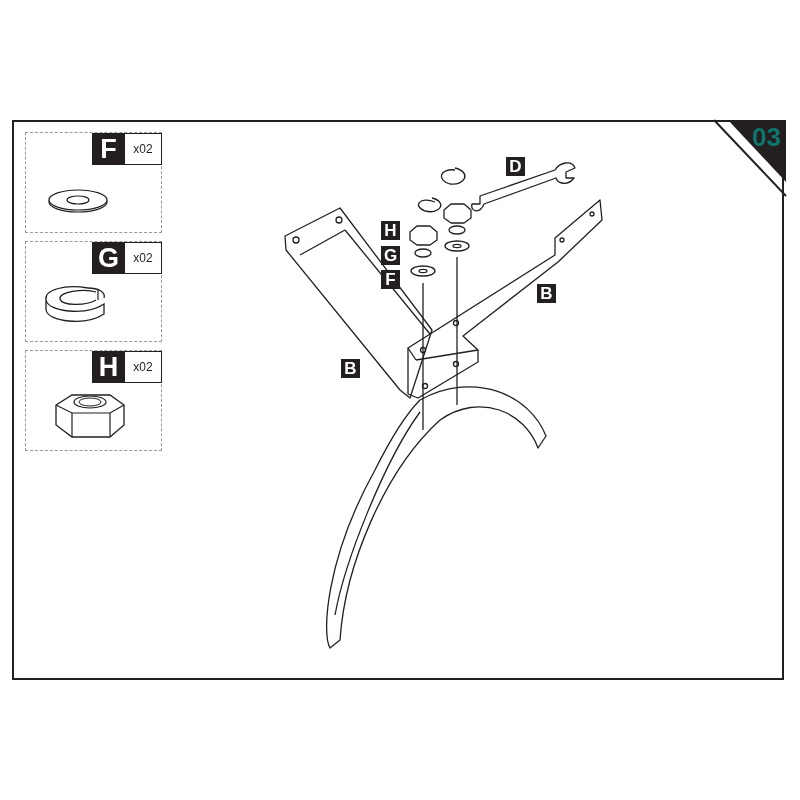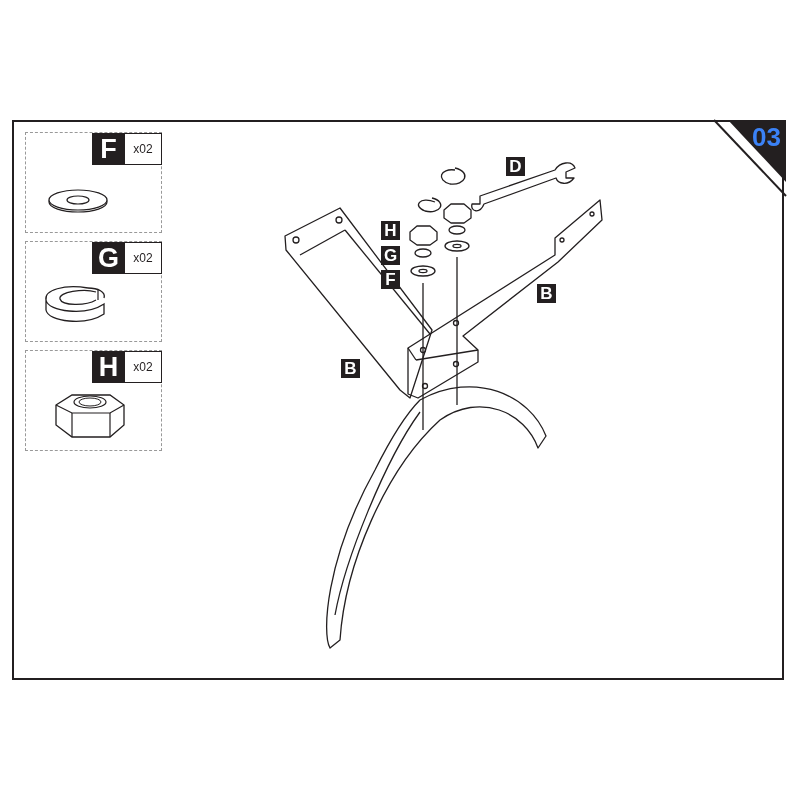--- a/index.html
+++ b/index.html
@@ -2,21 +2,21 @@
 <html><head>
 <meta charset="utf-8">
 <style>
   html,body{margin:0;padding:0;background:#fff;}
   body{width:800px;height:800px;position:relative;overflow:hidden;font-family:"Liberation Sans",sans-serif;}
   .frame{position:absolute;left:12px;top:120px;width:772px;height:560px;border:2px solid #231f20;box-sizing:border-box;}
   .panel{position:absolute;left:25px;width:137px;border:1px dashed #999;box-sizing:border-box;}
   .tag{position:absolute;right:-1px;top:0;height:32px;display:flex;}
   .tag .letter{width:33px;background:#231f20;color:#fff;font-weight:bold;font-size:27px;display:flex;align-items:center;justify-content:center;}
   .tag .qty{width:37px;border:1px solid #231f20;border-left:none;box-sizing:border-box;background:#fff;color:#231f20;font-size:12px;display:flex;align-items:center;justify-content:center;}
-  .step-num{position:absolute;left:752px;top:122px;color:#3b82f6;font-weight:bold;font-size:26px;}
+  .step-num{position:absolute;left:752px;top:122px;color:#0f766e;font-weight:bold;font-size:26px;}
   .callout{position:absolute;background:#231f20;color:#fff;font-weight:bold;font-size:17px;width:19px;height:19px;display:flex;align-items:center;justify-content:center;}
   svg{position:absolute;left:0;top:0;}
 </style>
 </head>
 <body>
 
 <div class="frame"></div>
 
 <svg width="800" height="800">
   <polygon points="728,120 786,120 786,182" fill="#231f20"></polygon>

